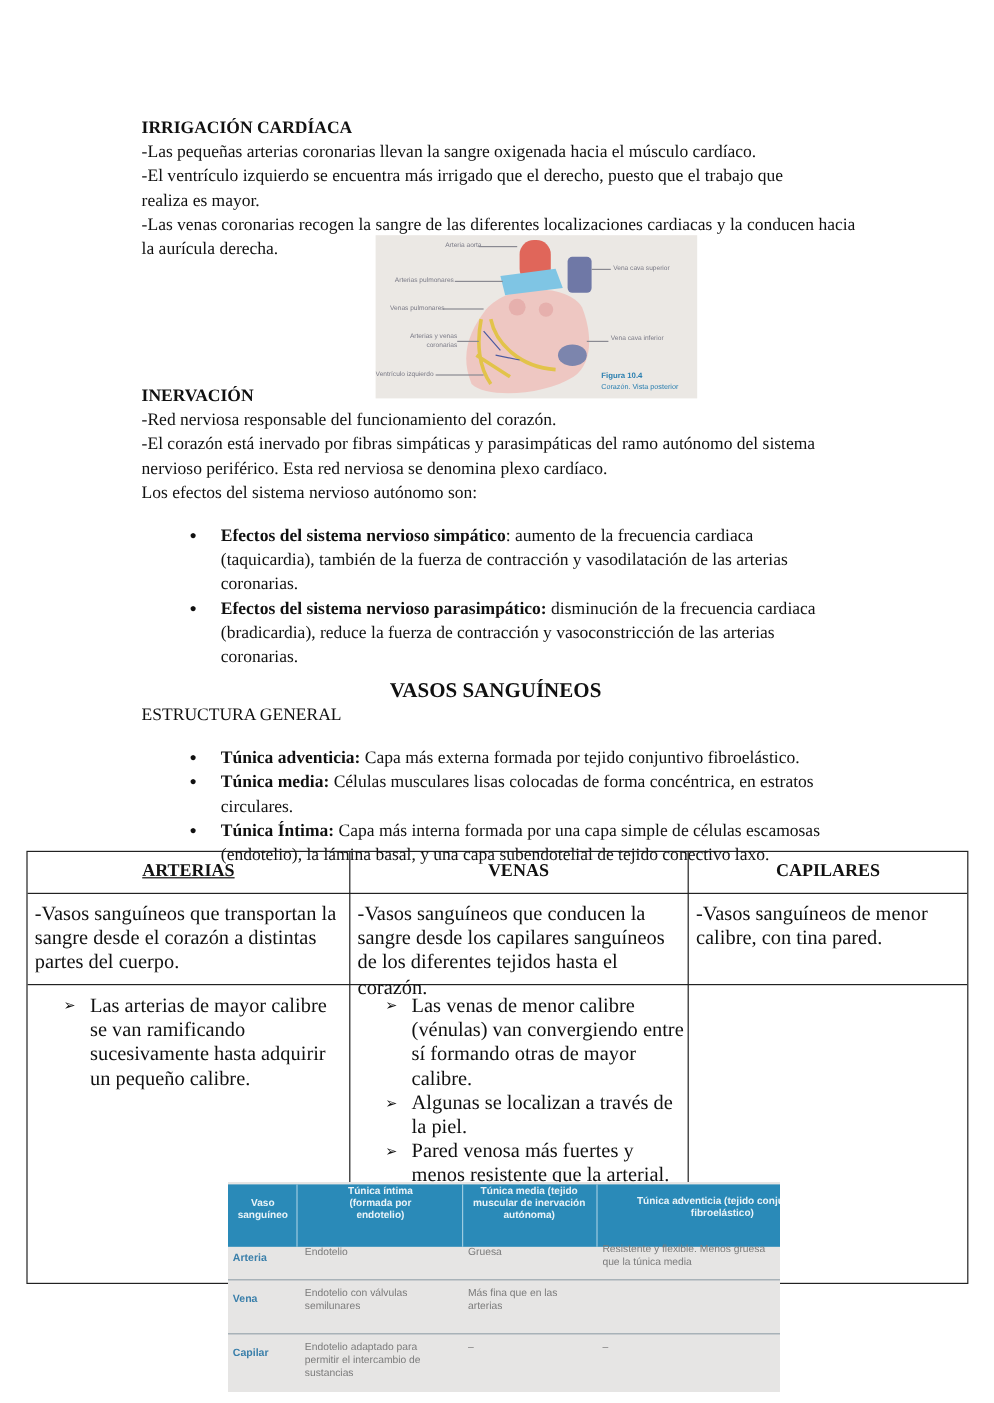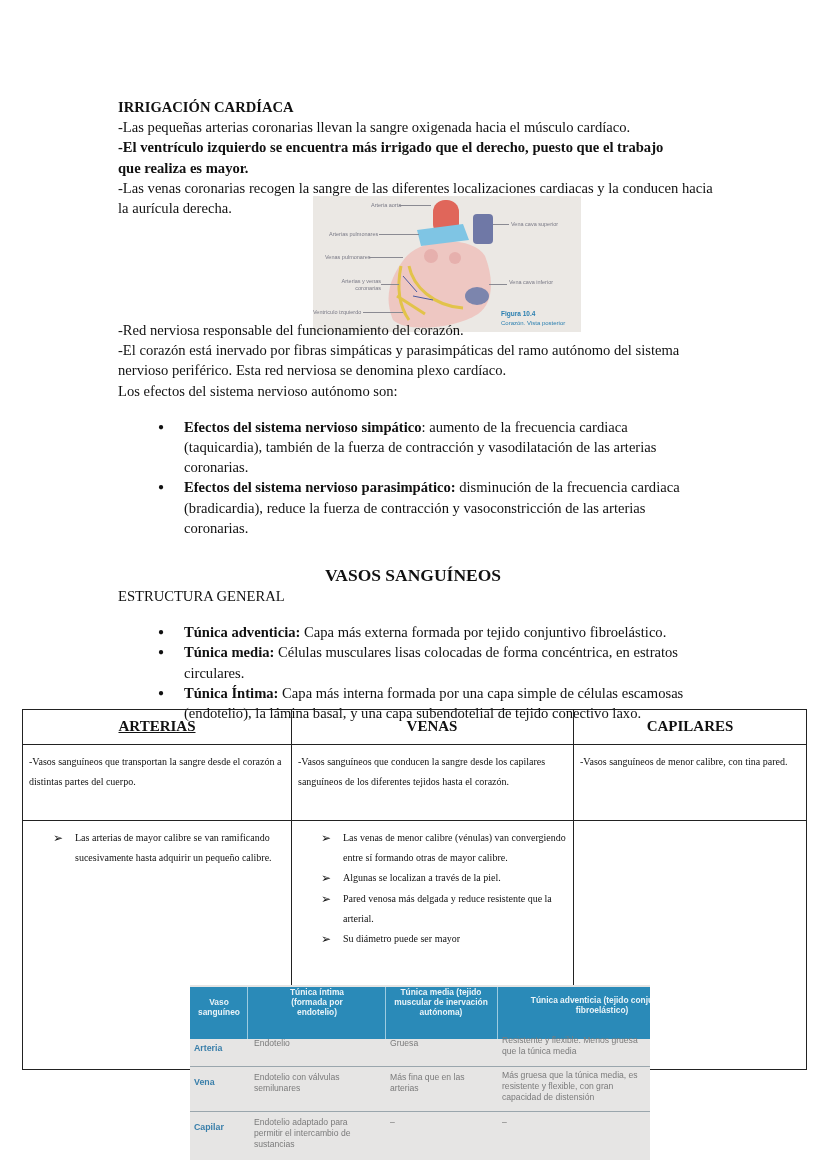--- a/index.html
+++ b/index.html
@@ -18,42 +18,42 @@
   .heart-fig { position: absolute; left: 313px; top: 196px; width: 268px; height: 136px; background: #ebe8e4; overflow: hidden; }
   .heart-fig .lbl { position: absolute; font-family: "Liberation Sans", sans-serif; font-size: 5.5px; color: #7a7a86; line-height: 7px; white-space: nowrap; }
   .heart-fig .line { position: absolute; height: 1px; background: #8a8a92; }
   .heart-fig .fig-title { position: absolute; font-family: "Liberation Sans", sans-serif; font-size: 6.5px; font-weight: bold; color: #2a7fb0; }
   .heart-fig .fig-sub { position: absolute; font-family: "Liberation Sans", sans-serif; font-size: 6px; color: #2a7fb0; }
 
   
   .vtable { position: absolute; left: 22px; top: 709px; width: 785px; height: 361px; border: 1.5px solid #222; }
   .vtable .col { position: absolute; top: 0; bottom: 0; border-left: 1.5px solid #222; }
   .vtable .row { position: absolute; left: 0; right: 0; border-top: 1.5px solid #222; }
-  .cell { position: absolute; font-size: 10px; line-height: 20.2px; }
+  .cell { position: absolute; font-size: 17px; line-height: 20.2px; }
   .th { text-align: center; font-weight: bold; font-size: 15px; }
   ul.arrows { list-style: none; margin: 0; padding: 0; }
   ul.arrows li { position: relative; padding-left: 52px; }
   ul.arrows li::before { content: "\27A2"; position: absolute; left: 30px; top: 0; font-size: 12px; }
 
   
   .photo { position: absolute; left: 190px; top: 985px; width: 460px; height: 175px; background: #e6e5e4; overflow: hidden; font-family: "Liberation Sans", sans-serif; }
   .photo .ph-head { position: absolute; left: 0; top: 2px; width: 460px; height: 52px; background: #2a8ab8; }
   .photo .ph-hcell { position: absolute; top: 6px; color: #e8f3f8; font-size: 8.4px; line-height: 10px; text-align: center; font-weight: bold; }
   .photo .ph-vsep { position: absolute; top: 2px; height: 52px; width: 1px; background: #9ccbe0; }
   .photo .ph-rowsep { position: absolute; left: 0; width: 460px; height: 1px; background: #9aa6ad; }
   .photo .ph-cell { position: absolute; font-size: 8.6px; line-height: 11px; color: #7b7b7b; }
   .photo .ph-rowhead { position: absolute; font-size: 8.8px; font-weight: bold; color: #3a7faa; }
 </style>
 </head>
 <body>
 
 <div class="content" style="top:97px;">
   <p class="h-bold">IRRIGACIÓN CARDÍACA</p>
   <p>-Las pequeñas arterias coronarias llevan la sangre oxigenada hacia el músculo cardíaco.</p>
-  <p style="width:570px;font-weight:bold;">-El ventrículo izquierdo se encuentra más irrigado que el derecho, puesto que el trabajo que realiza es mayor.</p>
+  <p style="width:570px;">-El ventrículo izquierdo se encuentra más irrigado que el derecho, puesto que el trabajo que realiza es mayor.</p>
   <p style="width:600px;">-Las venas coronarias recogen la sangre de las diferentes localizaciones cardiacas y la conducen hacia la aurícula derecha.</p>
 </div>
 
 <div class="heart-fig">
   <svg width="268" height="136" viewBox="0 0 268 136" style="position:absolute;left:0;top:0;">
 
     <path d="M92 62 C 78 80, 70 100, 80 124 C 92 136, 140 134, 165 118 C 182 106, 180 80, 172 60 C 160 40, 110 40, 92 62 Z" fill="#eec7c2"></path>
 
     <rect x="120" y="4" width="26" height="36" rx="12" fill="#e0665a"></rect>
 
@@ -81,20 +81,21 @@
   <div class="line" style="left:50px;top:116px;width:40px;"></div>
   <div class="lbl" style="left:198px;top:25px;">Vena cava superior</div>
   <div class="line" style="left:180px;top:28px;width:16px;"></div>
   <div class="lbl" style="left:196px;top:83px;">Vena cava inferior</div>
   <div class="line" style="left:176px;top:88px;width:18px;"></div>
   <div class="fig-title" style="left:188px;top:108px;">Figura 10.4</div>
   <div class="fig-sub" style="left:188px;top:117px;">Corazón. Vista posterior</div>
 </div>
 
 <div class="content" style="top:320px;width:600px;">
+  <p class="h-bold">INERVACIÓN</p>
   <p>-Red nerviosa responsable del funcionamiento del corazón.</p>
   <p>-El corazón está inervado por fibras simpáticas y parasimpáticas del ramo autónomo del sistema nervioso periférico. Esta red nerviosa se denomina plexo cardíaco.</p>
   <p>Los efectos del sistema nervioso autónomo son:</p>
   <ul class="bullets" style="width:560px;">
     <li><b>Efectos del sistema nervioso simpático</b><span>: aumento de la frecuencia cardiaca (taquicardia), también de la fuerza de contracción y vasodilatación de las arterias coronarias.</span></li>
     <li><b>Efectos del sistema nervioso parasimpático:</b><span> disminución de la frecuencia cardiaca (bradicardia), reduce la fuerza de contracción y vasoconstricción de las arterias coronarias.</span></li>
   </ul>
 </div>
 
 <div class="abs center-title" style="left:118px;top:564px;width:590px;">VASOS SANGUÍNEOS</div>
@@ -120,21 +121,21 @@
   <div class="cell" style="left:6px;top:42px;width:258px;">-Vasos sanguíneos que transportan la sangre desde el corazón a distintas partes del cuerpo.</div>
   <div class="cell" style="left:275px;top:42px;width:270px;">-Vasos sanguíneos que conducen la sangre desde los capilares sanguíneos de los diferentes tejidos hasta el corazón.</div>
   <div class="cell" style="left:557px;top:42px;width:220px;">-Vasos sanguíneos de menor calibre, con tina pared.</div>
 
   <ul class="cell arrows" style="left:0;top:118px;width:258px;">
     <li>Las arterias de mayor calibre se van ramificando sucesivamente hasta adquirir un pequeño calibre.</li>
   </ul>
   <ul class="cell arrows" style="left:268px;top:118px;width:282px;">
     <li>Las venas de menor calibre (vénulas) van convergiendo entre sí formando otras de mayor calibre.</li>
     <li>Algunas se localizan a través de la piel.</li>
-    <li>Pared venosa más delgada y reduce resistente que la arterial.</li>
+    <li>Pared venosa más fuertes y menos resistente que la arterial.</li>
     <li>Su diámetro puede ser mayor</li>
   </ul>
 </div>
 
 <div class="photo">
   <div class="ph-head"></div>
   <div class="ph-vsep" style="left:57px;"></div>
   <div class="ph-vsep" style="left:195px;"></div>
   <div class="ph-vsep" style="left:307px;"></div>
   <div class="ph-hcell" style="left:4px;width:50px;top:12px;">Vaso sanguíneo</div>
@@ -144,20 +145,19 @@
 
   <div class="ph-rowhead" style="left:4px;top:53px;">Arteria</div>
   <div class="ph-cell" style="left:64px;top:53px;width:126px;">Endotelio</div>
   <div class="ph-cell" style="left:200px;top:53px;width:104px;">Gruesa</div>
   <div class="ph-cell" style="left:312px;top:50px;width:140px;">Resistente y flexible. Menos gruesa que la túnica media</div>
   <div class="ph-rowsep" style="top:81px;"></div>
 
   <div class="ph-rowhead" style="left:4px;top:87px;">Vena</div>
   <div class="ph-cell" style="left:64px;top:87px;width:120px;">Endotelio con válvulas semilunares</div>
   <div class="ph-cell" style="left:200px;top:87px;width:100px;">Más fina que en las arterias</div>
-  <div class="ph-cell" style="left:312px;top:85px;width:146px;">Más gruesa que la túnica media, es resistente y flexible, con gran capacidad de distensión</div>
   <div class="ph-rowsep" style="top:126px;"></div>
 
   <div class="ph-rowhead" style="left:4px;top:132px;">Capilar</div>
   <div class="ph-cell" style="left:64px;top:132px;width:120px;">Endotelio adaptado para permitir el intercambio de sustancias</div>
   <div class="ph-cell" style="left:200px;top:132px;width:100px;">–</div>
   <div class="ph-cell" style="left:312px;top:132px;width:140px;">–</div>
 </div>
 
 </body></html>

